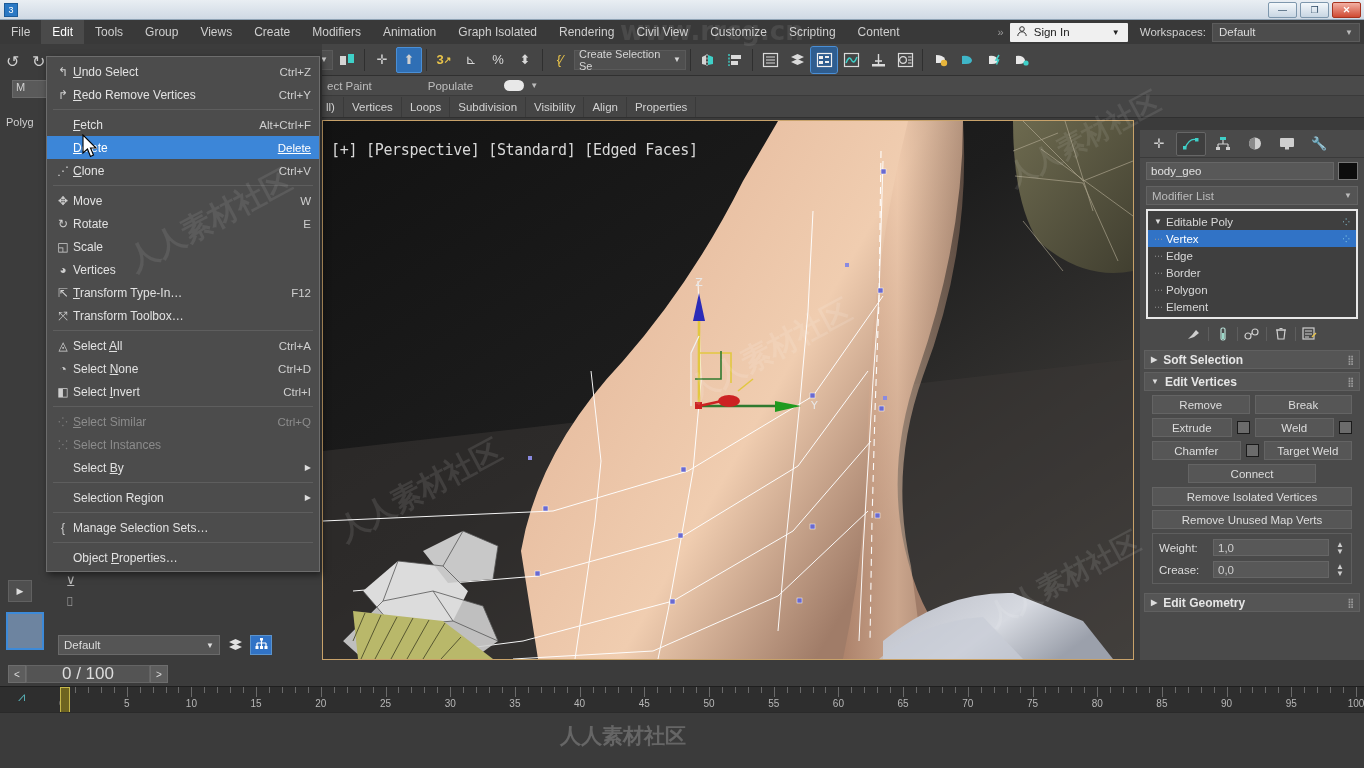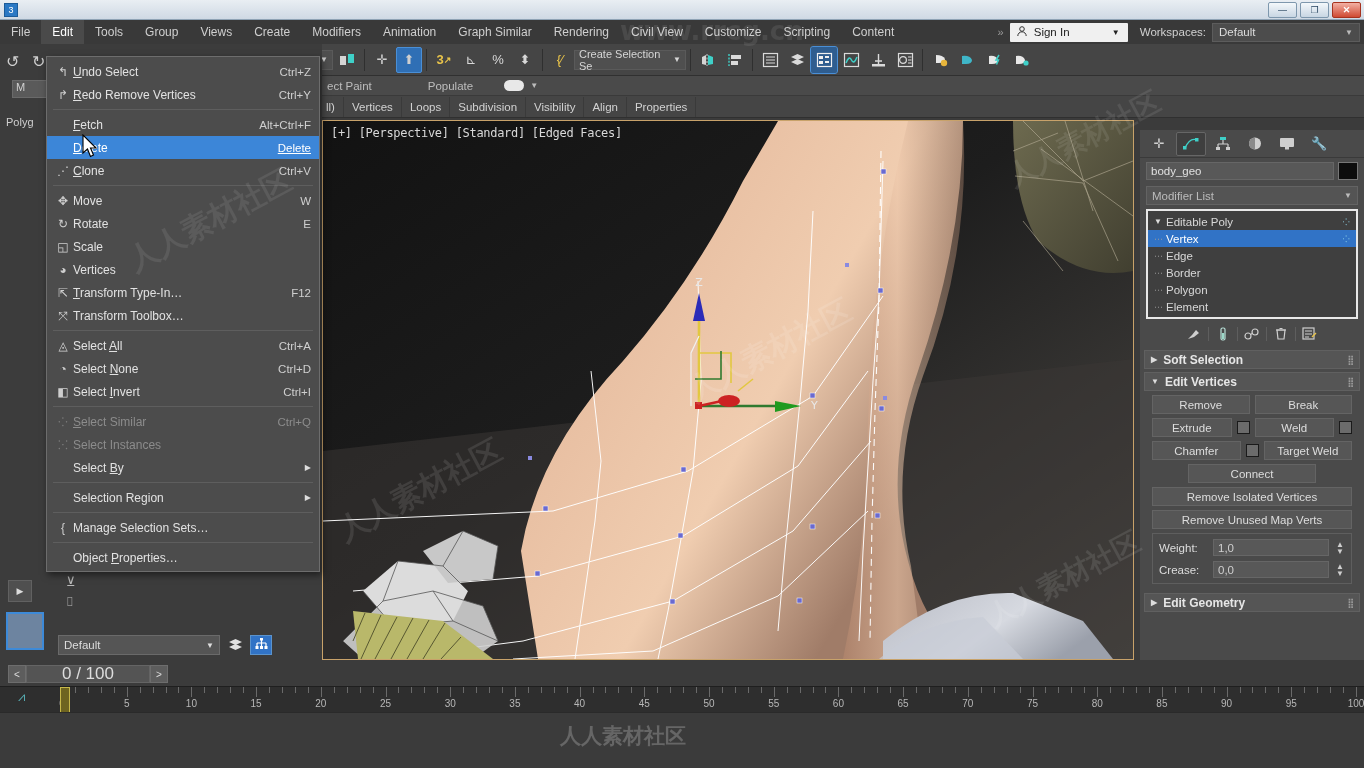--- a/index.html
+++ b/index.html
@@ -56,21 +56,21 @@
   .ribbon2{ position:absolute; left:0; top:96px; width:1364px; height:22px;
     background:#454545; border-bottom:1px solid #303030; display:flex;align-items:center;}
   .rtab{ font-size:11.5px; color:#bdbdbd; padding:0 9px; height:20px; line-height:20px;}
   .rbtn{ font-size:11.5px; color:#d2d2d2; padding:0 8px; height:20px; line-height:20px;
     border-right:1px solid #3a3a3a;}
 
   
   .vp-wrap{ position:absolute; left:322px; top:120px; width:812px; height:540px;
     background:#1d1d1d; border:1px solid #c8a26a; }
   .vp{ position:absolute; inset:0; overflow:hidden; }
-  .vp-label{ position:absolute; left:8px; top:5px; font-size:12px; color:#d8d8d8;
+  .vp-label{ position:absolute; left:8px; top:20px; font-size:15px; color:#d8d8d8;
     font-family:"DejaVu Sans Mono", monospace; letter-spacing:-.3px; z-index:9;}
 
   
   .cpanel{ position:absolute; left:1140px; top:130px; width:224px; height:530px;
     background:#4a4a4a; }
   .cp-tabs{ display:flex; align-items:center; height:28px; gap:2px; padding:2px 4px;
     border-bottom:1px solid #3a3a3a;}
   .cpt{ width:30px;height:24px;display:flex;align-items:center;justify-content:center;
     color:#cfcfcf;font-size:13px;border-radius:2px;}
   .cpt.on{ background:#3f3f3f; border:1px solid #666; }
@@ -191,21 +191,21 @@
 
   <div class="menubar">
     <div class="mi">File</div>
     <div class="mi active">Edit</div>
     <div class="mi">Tools</div>
     <div class="mi">Group</div>
     <div class="mi">Views</div>
     <div class="mi">Create</div>
     <div class="mi">Modifiers</div>
     <div class="mi">Animation</div>
-    <div class="mi">Graph Similar</div>
+    <div class="mi">Graph Isolated</div>
     <div class="mi">Rendering</div>
     <div class="mi">Civil View</div>
     <div class="mi">Customize</div>
     <div class="mi">Scripting</div>
     <div class="mi">Content</div>
 
     <div class="mb-right">
       <div class="chevrons">»</div>
       <div class="signin">
         <span>

